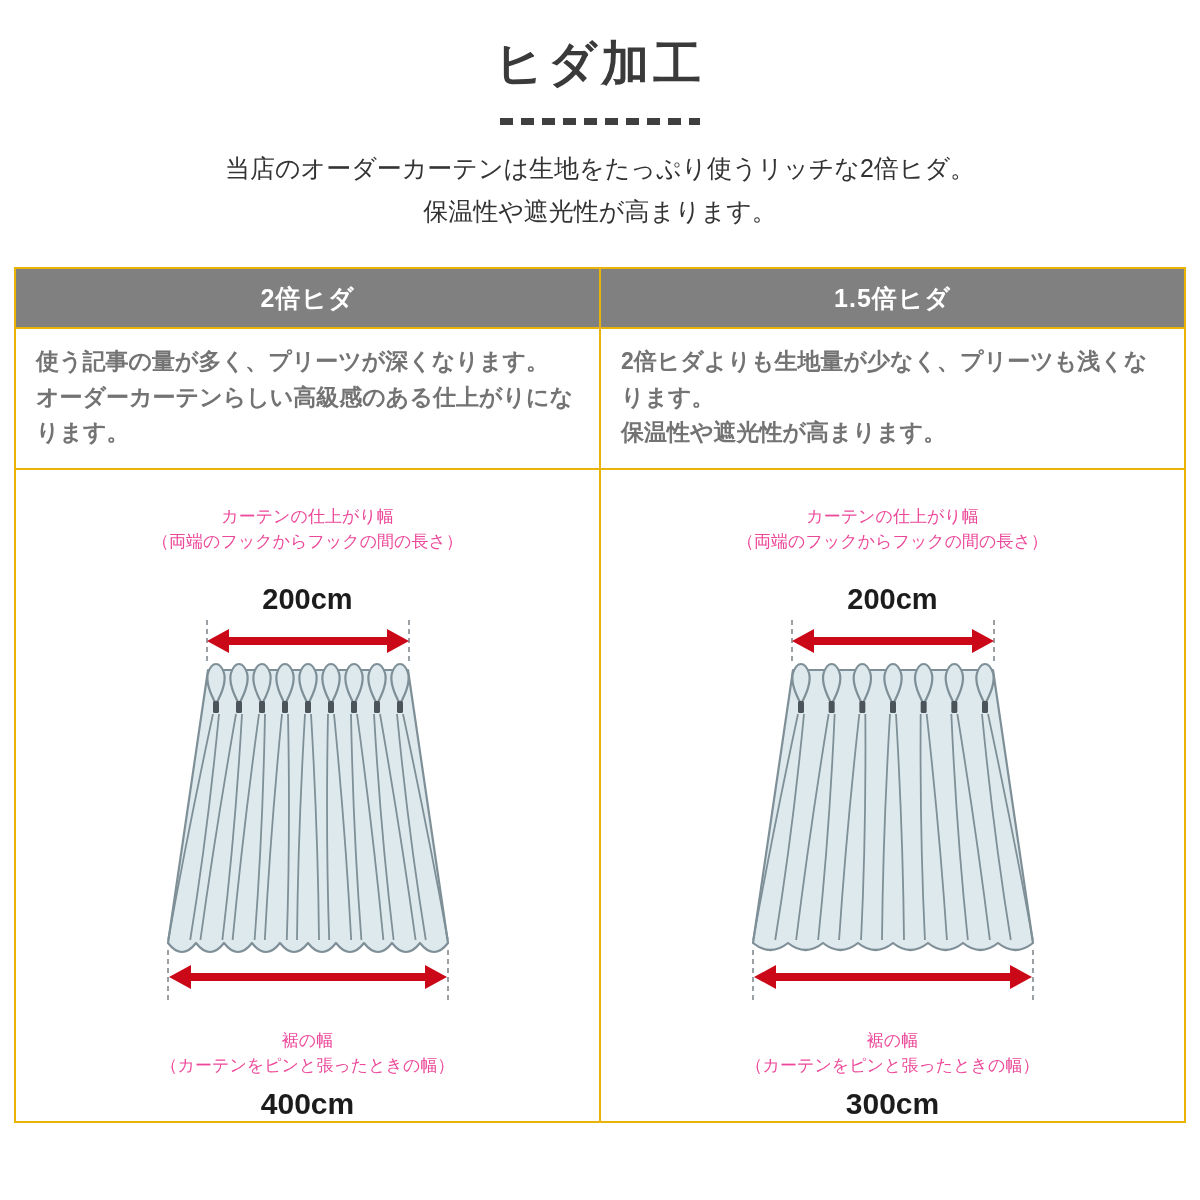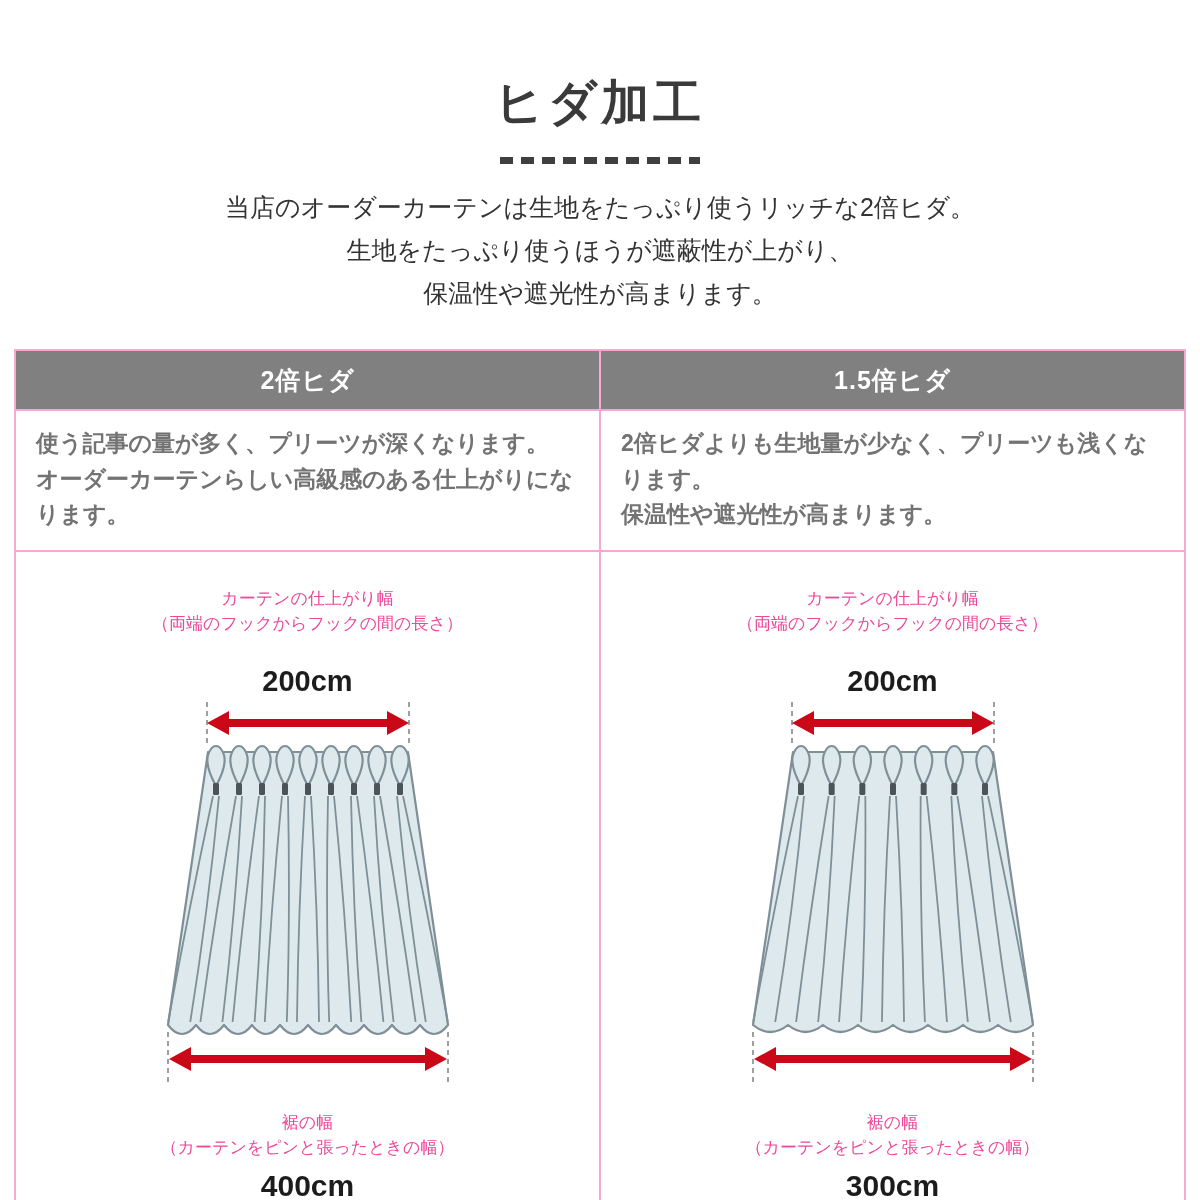--- a/index.html
+++ b/index.html
@@ -1,26 +1,26 @@
 <!DOCTYPE html>
 <html><head>
 <meta charset="utf-8">
 <style>
   * { margin:0; padding:0; box-sizing:border-box; }
   body { background:#fff; font-family:"Liberation Sans","DejaVu Sans",sans-serif; }
   .page { width:1200px; height:1200px; background:#ffffff; overflow:hidden; }
 
   .title { text-align:center; font-size:48px; font-weight:bold; color:#3a3a3a;
-           padding-top:32px; letter-spacing:4px;margin-top:39px; }
+           padding-top:32px; letter-spacing:4px; }
   .divider { width:200px; height:7px; margin:22px auto 22px;
              background:repeating-linear-gradient(90deg,#3f3f3f 0 13px,transparent 13px 21px); }
   .intro { text-align:center; font-size:25px; color:#333; line-height:1.72; }
 
   table.compare { width:1172px; margin:34px auto 0; border-collapse:collapse; table-layout:fixed; }
-  table.compare th, table.compare td { border:2px solid #f9a8d4; }
+  table.compare th, table.compare td { border:2px solid #eab308; }
   th.hdr { background:#808080; color:#ffffff; font-size:25px; font-weight:bold;
            height:60px; text-align:center; letter-spacing:1px; }
   td.desc { font-size:23px; font-weight:bold; color:#737373; padding:15px 20px 17px;
             line-height:1.55; vertical-align:top; height:116px; background:#fff; text-align:left; }
   td.diagram { vertical-align:top; padding-top:34px; height:652px; text-align:center; background:#fff; }
 
   .lbl { font-size:17px; color:#ec4899; line-height:1.5; }
   .width-value { font-size:29px; font-weight:bold; color:#1c1c1c; margin-top:28px; }
   .curtain-wrap { width:322px; margin:2px auto 0; }
   .hem-label { margin-top:18px; }
@@ -29,21 +29,20 @@
 </head>
 <body>
 
 <div class="page">
 
   <div class="title">ヒダ加工</div>
   <div class="divider"></div>
 
   <div class="intro">
     <div>当店のオーダーカーテンは生地をたっぷり使うリッチな2倍ヒダ。</div>
-    <div>生地をたっぷり使うほうが遮蔽性が上がり、</div>
     <div>保温性や遮光性が高まります。</div>
   </div>
 
   <table class="compare">
     <tbody>
         <tr>
       <th class="hdr">2倍ヒダ</th>
       <th class="hdr">1.5倍ヒダ</th>
     </tr>
     <tr>

